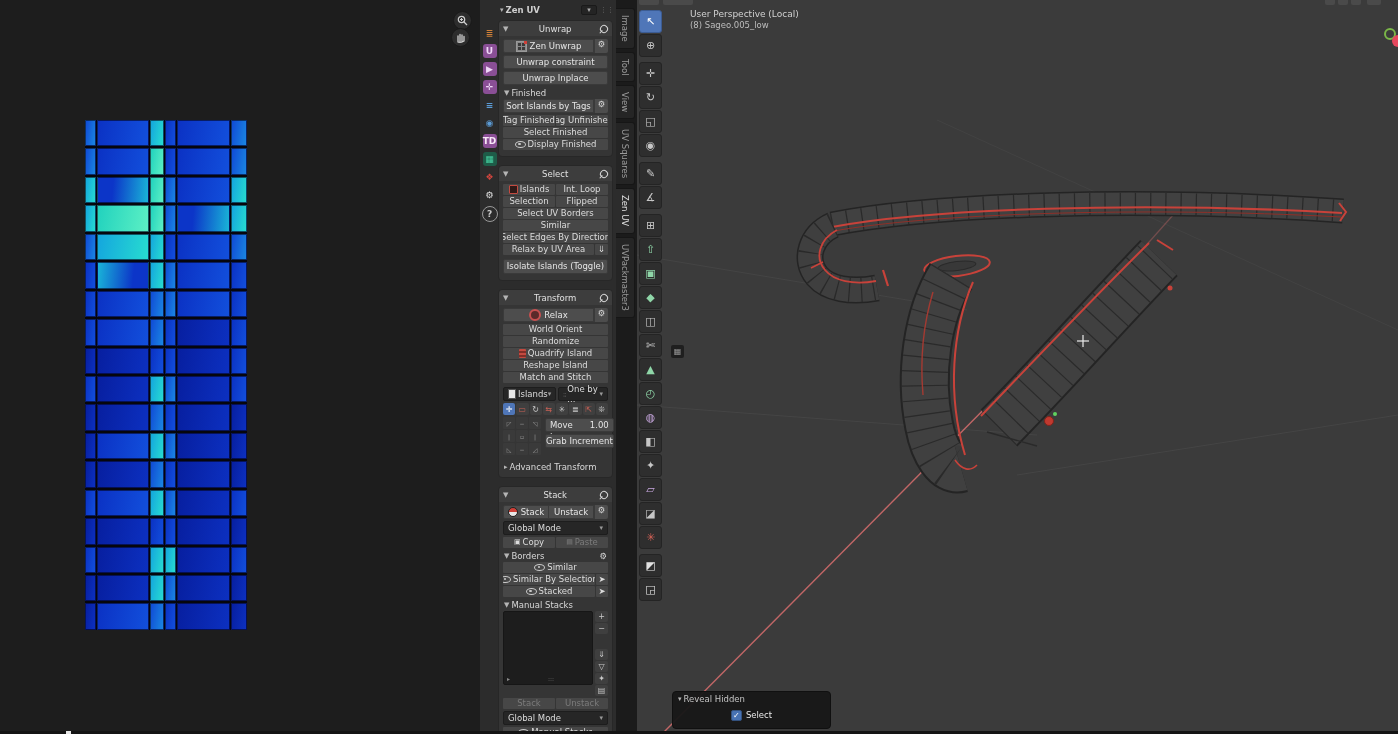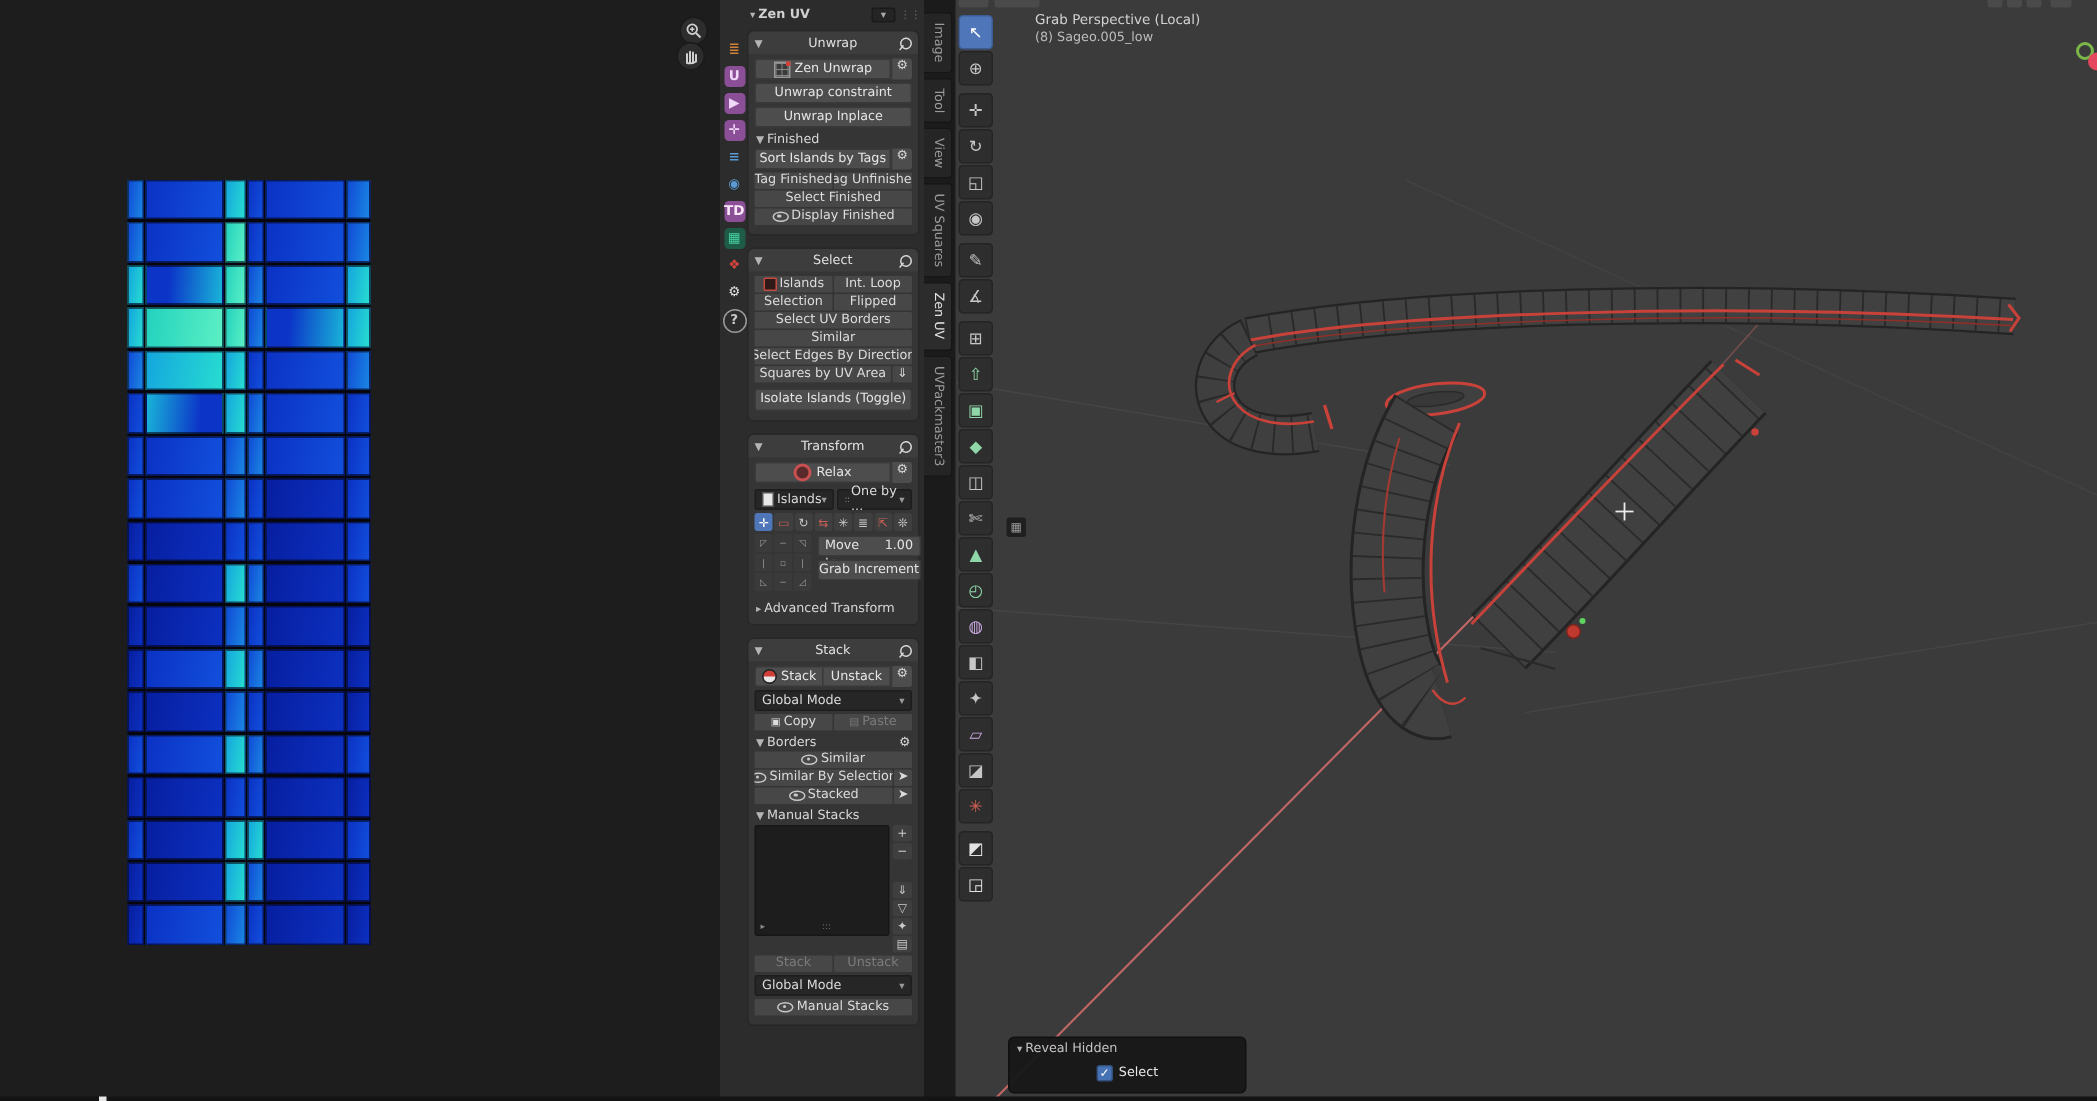--- a/index.html
+++ b/index.html
@@ -360,40 +360,60 @@
           <div class="row">
               <div class="b">Select UV Borders</div>
             </div>
           <div class="row">
               <div class="b">Similar</div>
             </div>
           <div class="row">
               <div class="b">Select Edges By Direction</div>
             </div>
           <div class="row">
-            <div class="b">Squares by UV Area</div>
+            <div class="b">Relax by UV Area</div>
             <div class="b" style="flex:0 0 13px;">⇓</div>
           </div>
         </div>
         <div class="btn big" style="margin-top:4px;">Isolate Islands (Toggle)</div>
       </div>
 
       <div class="sec">
         <div class="sec-h">
           <span class="chev">▼</span>
           <span class="tt">Transform</span>
           <span class="pin"></span>
         </div>
         <div style="height:3px;"></div>
         <div class="withgear">
           <div class="m">
             <span class="relaxdot"></span>
             <span>Relax</span>
           </div>
           <div class="gearbtn">⚙</div>
+        </div>
+        <div class="grp">
+          <div class="row">
+              <div class="b">World Orient</div>
+            </div>
+          <div class="row">
+              <div class="b">Randomize</div>
+            </div>
+          <div class="row">
+              <div class="b">
+            <span class="quadricon"></span>
+            <span>Quadrify Island</span>
+          </div>
+            </div>
+          <div class="row">
+              <div class="b">Reshape Island</div>
+            </div>
+          <div class="row">
+              <div class="b">Match and Stitch</div>
+            </div>
         </div>
         <div style="display:flex;gap:2px;margin:4px 4px 0;">
           <div class="dd" style="flex:1.05;margin:0;">
             <span style="width:6px;height:8px;background:#e8e8e8;border:1px solid #555;margin-right:2px;"></span>
             <span class="lab">Islands</span>
             <span style="font-size:7px;color:#9a9a9a;">▾</span>
           </div>
           <div class="dd" style="flex:1;margin:0;">
             <span style="color:#8a8a8a;font-size:6px;margin-right:1px;">∶∶</span>
             <span class="lab">One by ...</span>
@@ -625,21 +645,21 @@
         <div class="tool" style="color: rgb(198, 198, 198);">◧</div>
         <div class="tool" style="color: rgb(198, 198, 198);">✦</div>
         <div class="tool" style="color: rgb(201, 168, 224);">▱</div>
         <div class="tool" style="color: rgb(198, 198, 198);">◪</div>
         <div class="tool gapafter" style="color: rgb(208, 96, 85);">✳</div>
         <div class="tool" style="color: rgb(226, 226, 226);">◩</div>
         <div class="tool" style="color: rgb(226, 226, 226);">◲</div>
       </div>
 
     <div id="vp-header">
-      <div class="l1">Grab Perspective (Local)</div>
+      <div class="l1">User Perspective (Local)</div>
       <div class="l2">(8) Sageo.005_low</div>
     </div>
 
     <div class="sliver" style="left:2px;width:20px;"></div>
     <div class="sliver" style="left:26px;width:30px;"></div>
     <div class="sliver" style="left:688px;width:10px;"></div>
     <div class="sliver" style="left:701px;width:10px;"></div>
     <div class="sliver" style="left:714px;width:10px;"></div>
     <div class="sliver" style="left:730px;width:14px;"></div>
 

